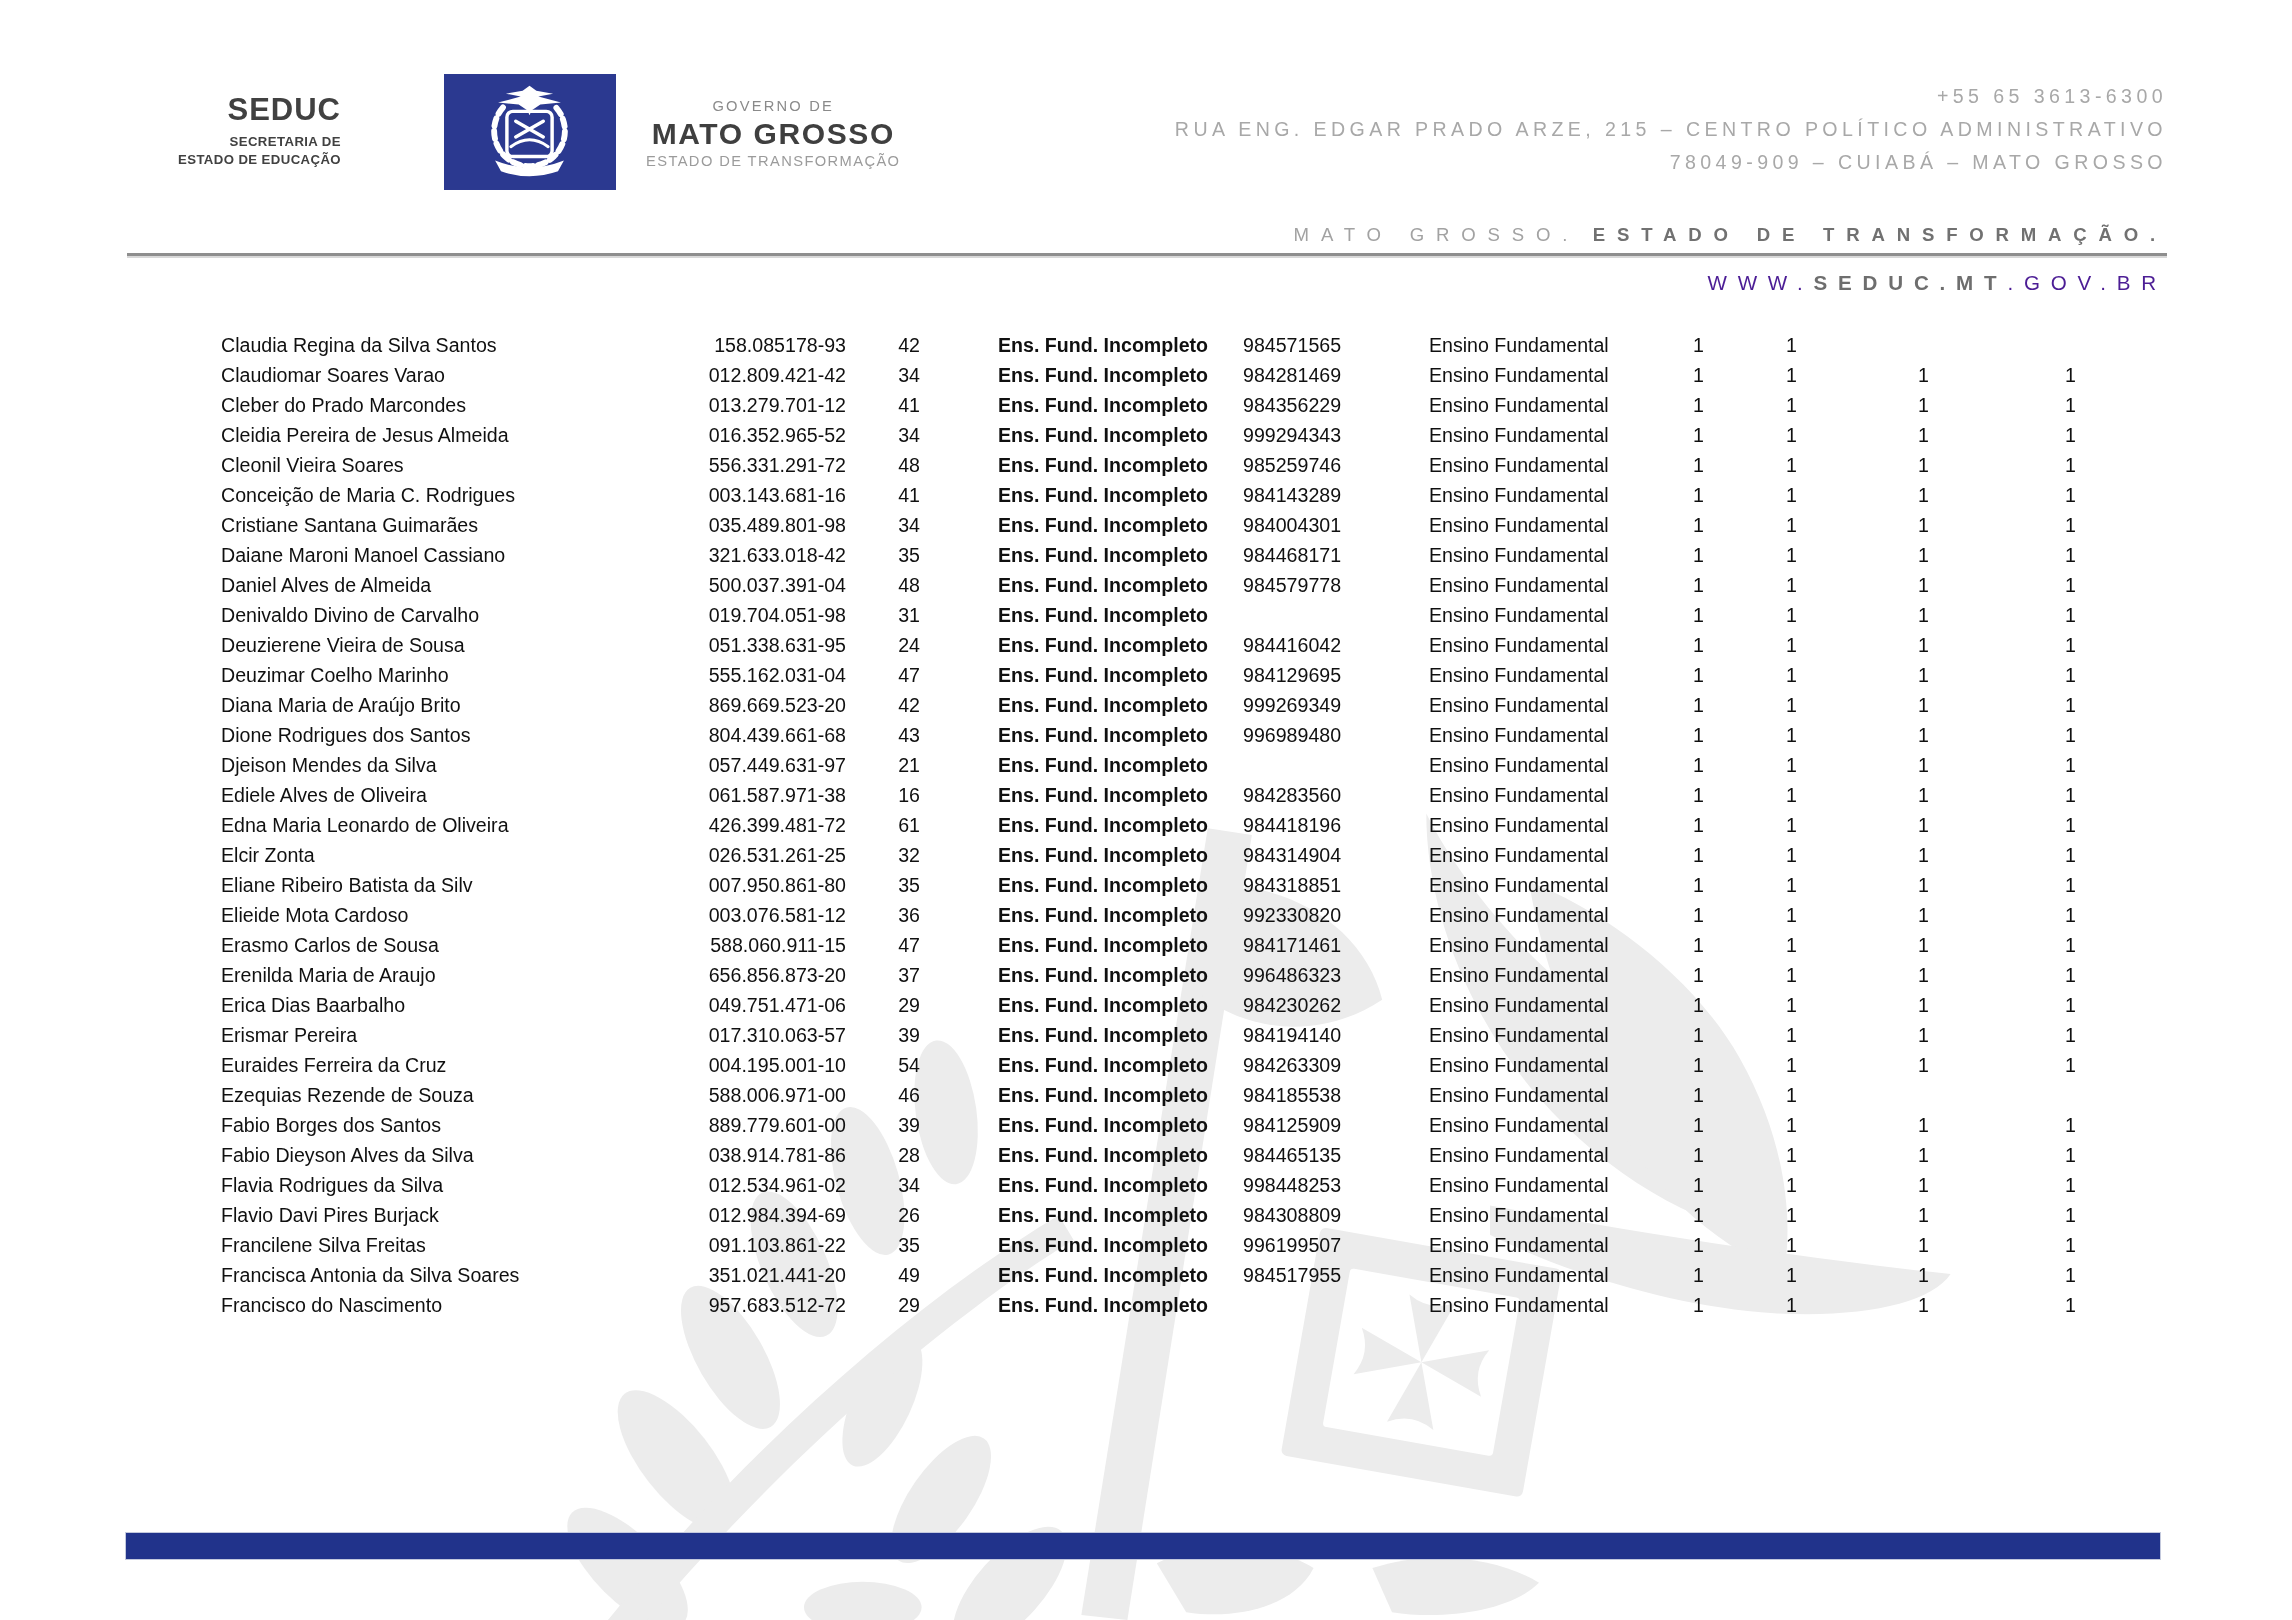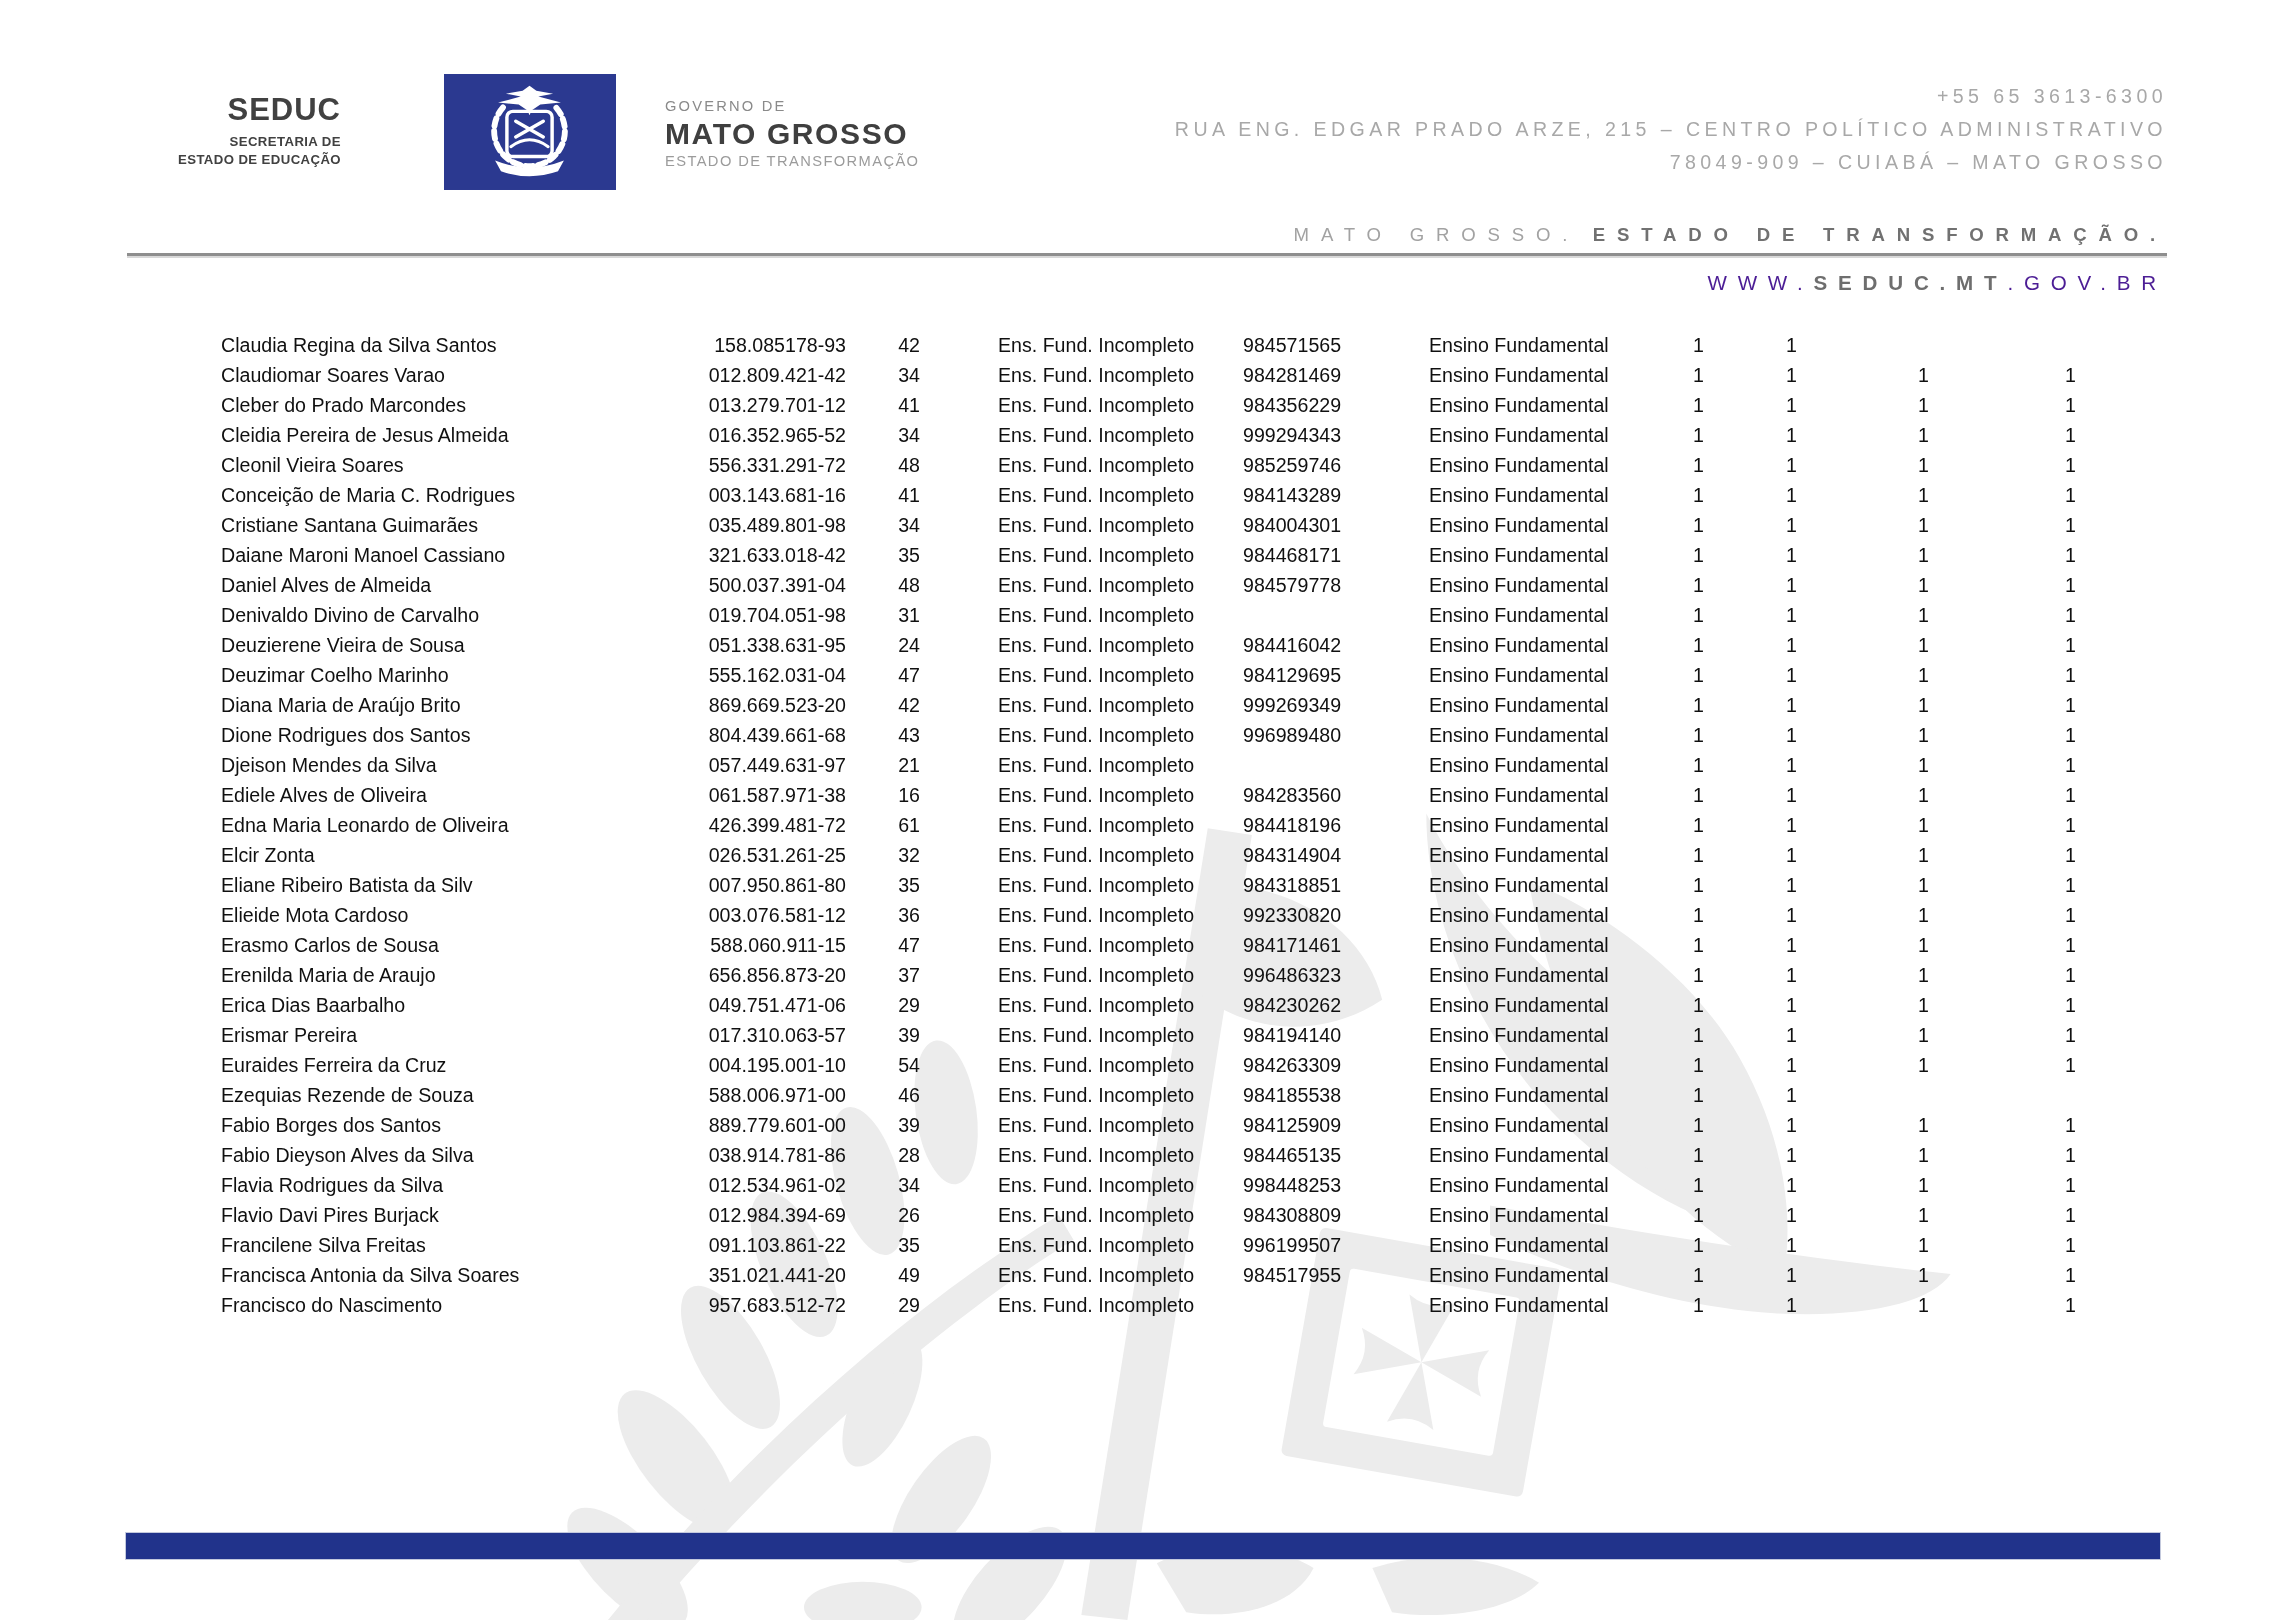--- a/index.html
+++ b/index.html
@@ -13,21 +13,21 @@
   .watermark{position:absolute;left:0;top:0;z-index:0;pointer-events:none;}
   
   .seduc-block{
     position:absolute;top:94px;right:1952px;text-align:right;z-index:3;color:#414141;white-space:nowrap;
   }
   .seduc-title{font-size:31px;font-weight:bold;letter-spacing:1px;line-height:1;margin-bottom:7.8px;}
   .seduc-sub{font-size:13.2px;font-weight:bold;letter-spacing:0.4px;line-height:18.6px;}
   .logo{
     position:absolute;left:444px;top:74px;width:172px;height:116px;z-index:3;
   }
-  .gov-block{position:absolute;left:665px;top:98px;z-index:3;white-space:nowrap;}
+  .gov-block{position:absolute;left:646px;top:98px;z-index:3;white-space:nowrap;text-align:center;}
   .gov-line1{font-size:14.7px;color:#8a8a8a;letter-spacing:2.2px;}
   .gov-line2{font-size:30px;font-weight:bold;color:#3f3f3f;letter-spacing:1.6px;margin:2.9px 0 2px 0;}
   .gov-line3{font-size:14.7px;color:#9b9b9b;letter-spacing:1.4px;}
   .contact{
     position:absolute;top:80px;right:126px;text-align:right;z-index:3;
     font-size:19.6px;color:#a8a8a8;letter-spacing:4.4px;line-height:33px;white-space:nowrap;
   }
   .tagline{
     position:absolute;top:224px;right:126px;z-index:3;font-size:18.6px;letter-spacing:11.8px;white-space:nowrap;
   }
@@ -50,21 +50,21 @@
   }
   .data-table td{
     padding:0;height:30px;line-height:30px;white-space:nowrap;overflow:visible;vertical-align:middle;
   }
   col.c0{width:412px;} col.c1{width:213px;} col.c2{width:74px;}
   col.c3{width:323px;} col.c4{width:137px;} col.c5{width:265px;}
   col.c6{width:59px;}  col.c7{width:93px;}  col.c8{width:132px;} col.c9{width:147px;}
   .data-table td:nth-child(1){text-align:left;}
   .data-table td:nth-child(2){text-align:right;}
   .data-table td:nth-child(3){text-align:right;}
-  .data-table td:nth-child(4){text-align:left;padding-left:78px;}
+  .data-table td:nth-child(4){text-align:left;padding-left:78px;font-weight:bold;}
   .data-table td:nth-child(5){text-align:left;}
   .data-table td:nth-child(6){text-align:left;padding-left:49px;}
   .data-table td:nth-child(7),
   .data-table td:nth-child(8),
   .data-table td:nth-child(9),
   .data-table td:nth-child(10){text-align:right;}
   
   .footer-bar{
     position:absolute;left:125px;top:1532px;width:2036px;height:28px;z-index:4;
     border:1px solid #c3c9dd;box-sizing:border-box;

